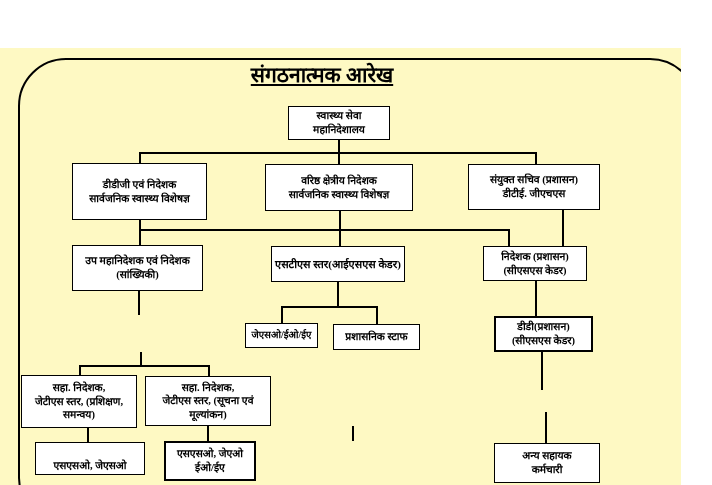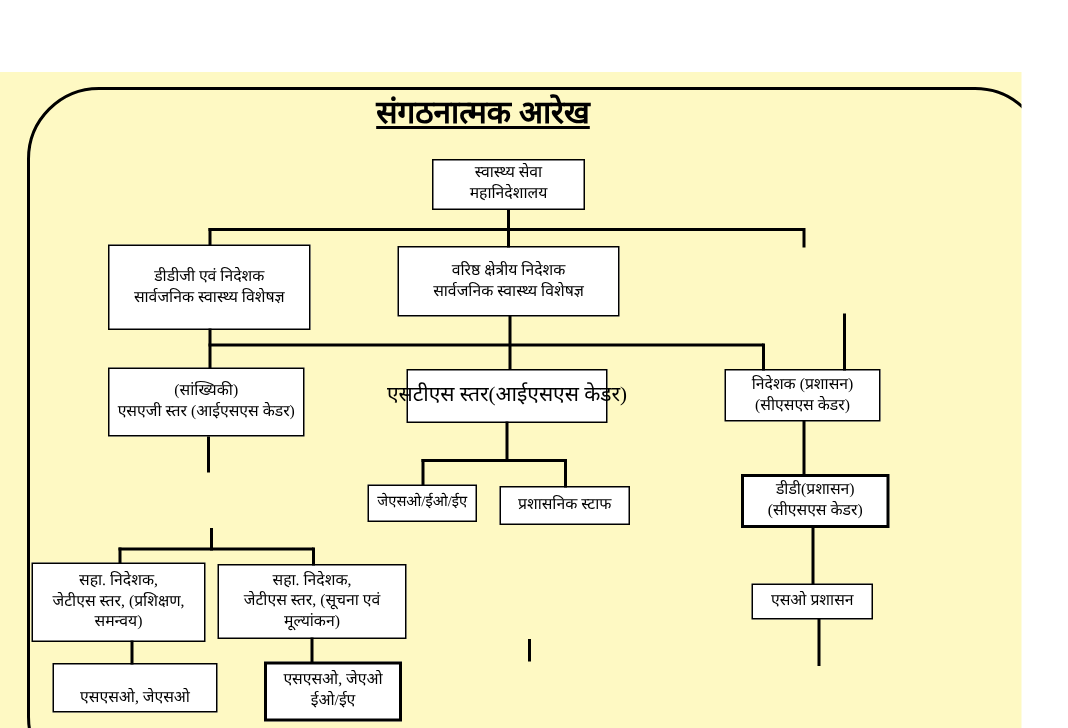--- a/index.html
+++ b/index.html
@@ -17,23 +17,23 @@
     position:absolute; left:212px; top:12px; width:220px;
     text-align:center; font-size:21px; font-weight:bold;
     text-decoration:underline; white-space:nowrap;
   }
   .node {
     position:absolute; background:#fff; border:1.6px solid #000;
     box-sizing:border-box; display:flex; flex-direction:column;
     align-items:center; justify-content:center; text-align:center;
     font-size:10.5px; line-height:1.3; padding:1px 2px;
   }
-  .ln { white-space:nowrap; }
+  .ln { white-space:nowrap;font-weight:bold; }
   .ln.lg { font-size:12px; }
-  .ln.sm { font-size:14px; }
+  .ln.sm { font-size:11px; }
   .node.small { font-size:9.8px;text-align:center; }
   .vl { position:absolute; width:1.5px; background:#000; }
   .hl { position:absolute; height:1.5px; background:#000; }
 </style>
 </head>
 <body>
 
 <div class="page">
 
   <div class="outer-border"></div>
@@ -48,24 +48,28 @@
   <div class="node" style="left:72px;top:115px;width:135px;height:57px">
     <div class="ln">डीडीजी एवं निदेशक</div>
     <div class="ln">सार्वजनिक स्वास्थ्य विशेषज्ञ</div>
   </div>
 
   <div class="node" style="left:265px;top:116px;width:148px;height:47px">
     <div class="ln">वरिष्ठ क्षेत्रीय निदेशक</div>
     <div class="ln">सार्वजनिक स्वास्थ्य विशेषज्ञ</div>
   </div>
 
+  <div class="node" style="left:468px;top:116px;width:132px;height:46px">
+    <div class="ln">संयुक्त सचिव (प्रशासन)</div>
+    <div class="ln">डीटीई. जीएचएस</div>
+  </div>
 
   <div class="node" style="left:72px;top:197px;width:131px;height:46px">
+    <div class="ln">उप महानिदेशक एवं निदेशक</div>
     <div class="ln">(सांख्यिकी)</div>
-    <div class="ln">एसएजी स्तर (आईएसएस केडर)</div>
   </div>
 
   <div class="node" style="left:271px;top:198px;width:134px;height:36px">
     <div class="ln sm">एसटीएस स्तर(आईएसएस केडर)</div>
   </div>
 
   <div class="node" style="left:483px;top:198px;width:104px;height:35px">
     <div class="ln">निदेशक (प्रशासन)</div>
     <div class="ln">(सीएसएस केडर)</div>
   </div>
@@ -89,33 +93,34 @@
     <div class="ln">जेटीएस स्तर, (प्रशिक्षण,</div>
     <div class="ln">समन्वय)</div>
   </div>
 
   <div class="node" style="left:145px;top:328px;width:126px;height:50px">
     <div class="ln">सहा. निदेशक,</div>
     <div class="ln">जेटीएस स्तर, (सूचना एवं</div>
     <div class="ln">मूल्यांकन)</div>
   </div>
 
-  <div class="node" style="left:501px;top:341px;width:81px;height:24px">
-    <div class="ln">एसओ प्रशासन</div>
-  </div>
 
   <div class="node" style="left:35px;top:394px;width:110px;height:33px;justify-content:flex-end">
     <div class="ln">एसएसओ, जेएसओ</div>
   </div>
 
-  <div class="node" style="left:176px;top:393px;width:92px;height:40px;border-width:2px">
+  <div class="node" style="left:164px;top:393px;width:92px;height:40px;border-width:2px">
     <div class="ln">एसएसओ, जेएओ</div>
     <div class="ln">ईओ/ईए</div>
   </div>
 
+  <div class="node" style="left:494px;top:395px;width:106px;height:40px">
+    <div class="ln">अन्य सहायक</div>
+    <div class="ln">कर्मचारी</div>
+  </div>
 
   <div class="vl" style="left:338px;top:92px;height:25px"></div>
   <div class="hl" style="left:139px;top:104px;width:397px"></div>
   <div class="vl" style="left:139px;top:104px;height:12px"></div>
   <div class="vl" style="left:535px;top:104px;height:13px"></div>
 
   <div class="vl" style="left:139px;top:171px;height:27px"></div>
   <div class="vl" style="left:339px;top:162px;height:36px"></div>
   <div class="hl" style="left:139px;top:181px;width:370px"></div>
   <div class="vl" style="left:508px;top:181px;height:18px"></div>

